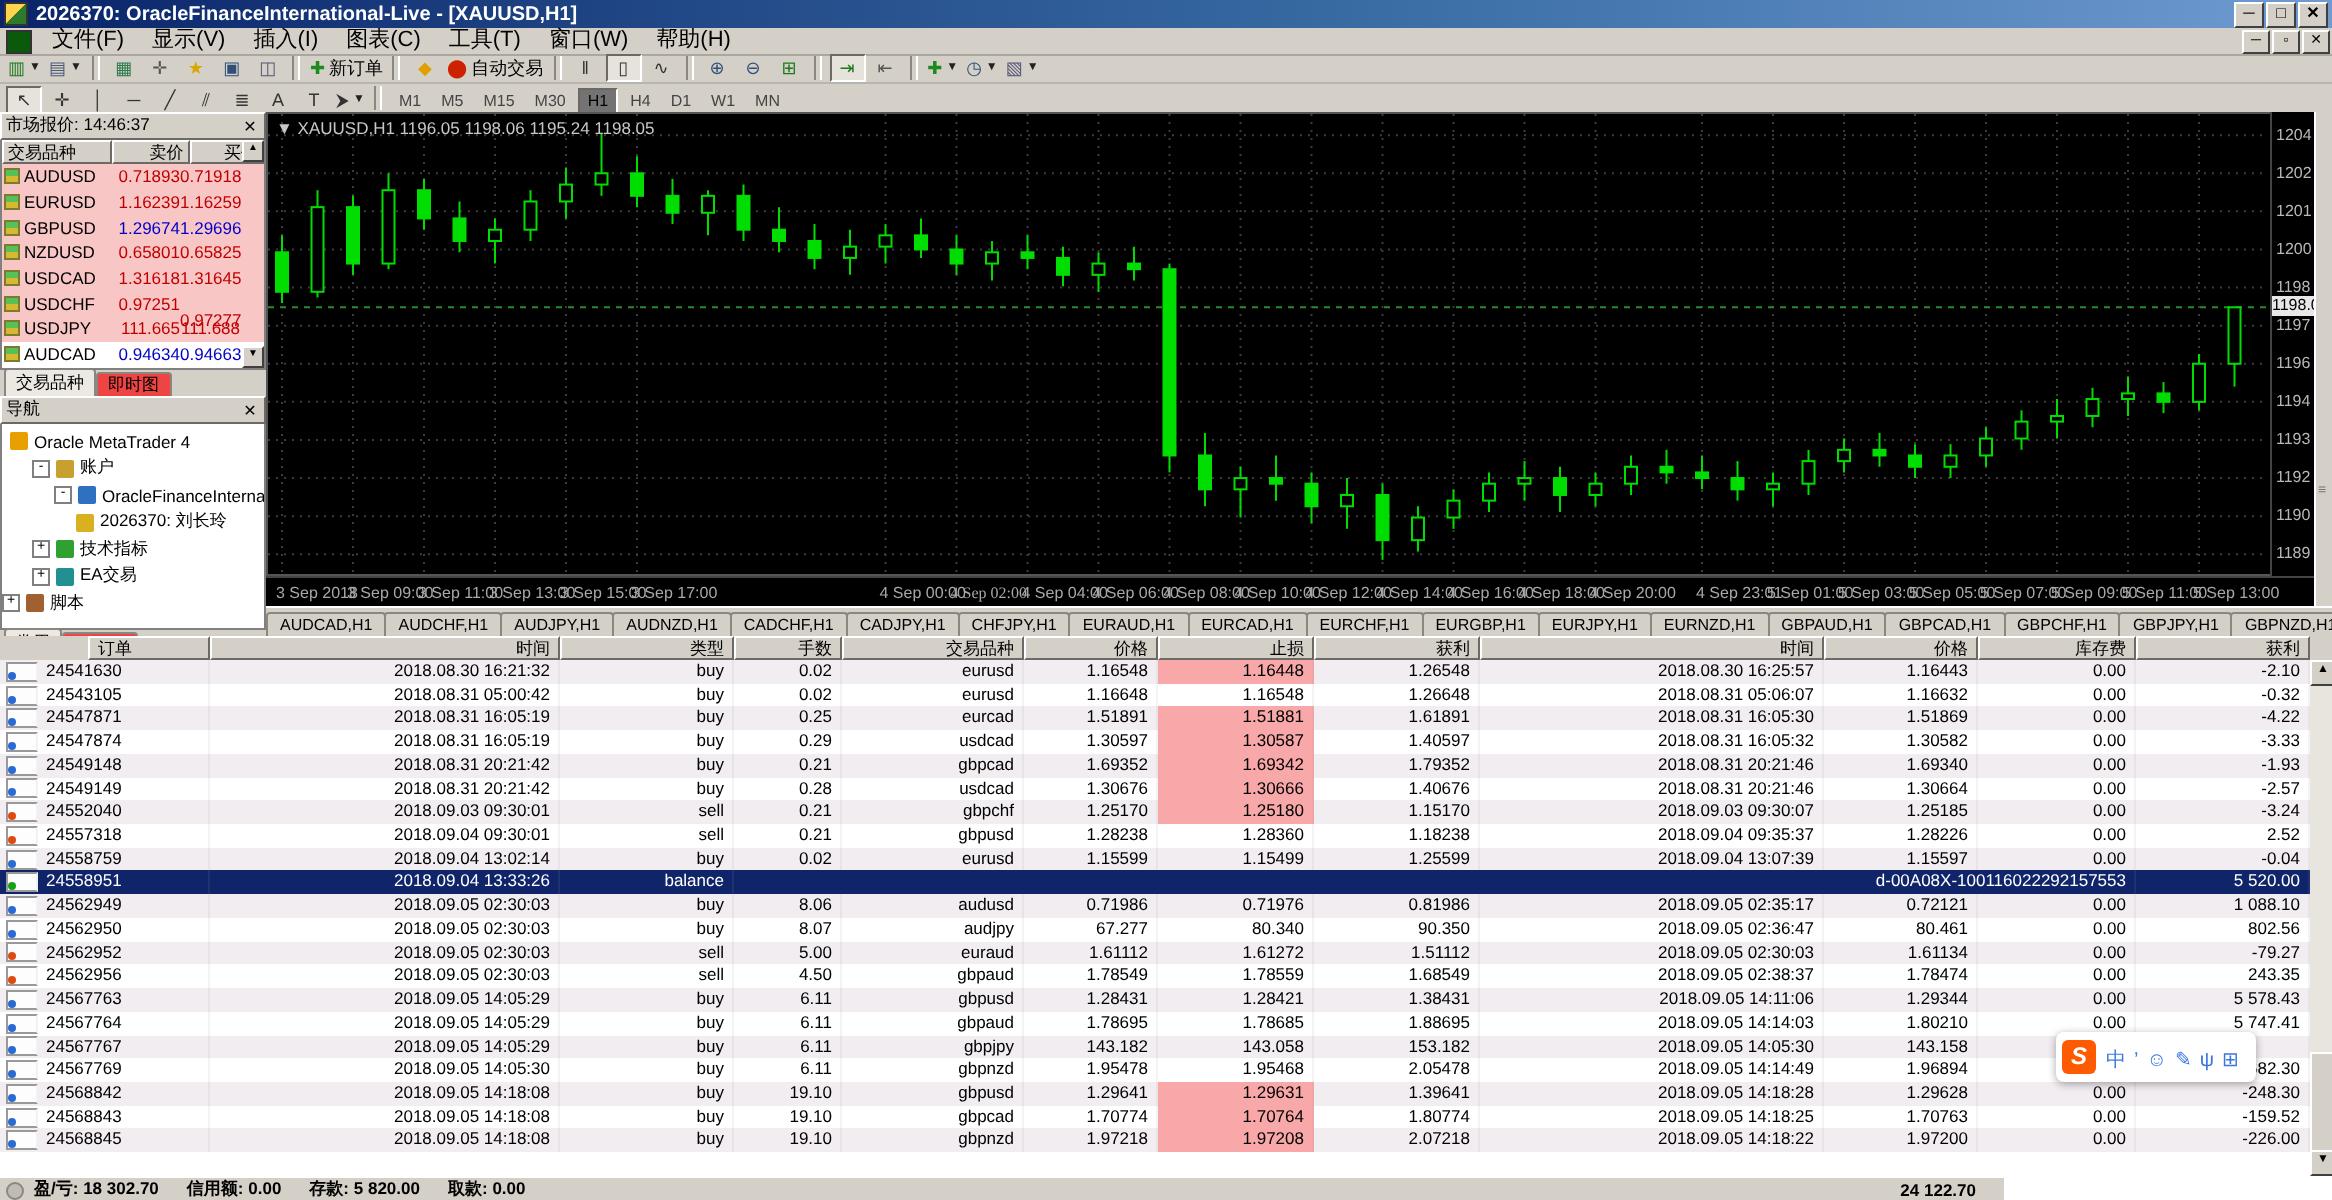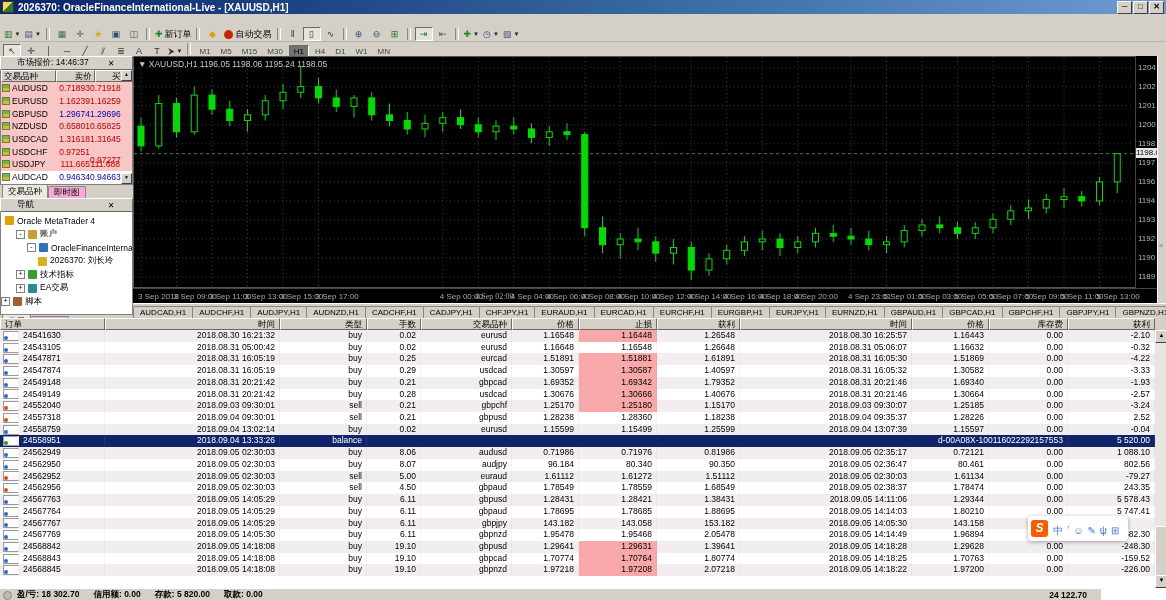--- a/index.html
+++ b/index.html
@@ -42,37 +42,37 @@
   .tbtn .lbl{font-size:9px;margin-left:2px;color:#000;}
   .tbtn .arrow{font-size:6px;margin-left:2px;color:#222;}
   .tsep{width:2px;height:12px;border-left:1px solid #8a8781;border-right:1px solid #fff;margin:0 3px;}
   .tfbtn{font-size:8px;color:#444;padding:1px 4px;margin:0 1px;}
   .tfbtn.active{border:1px solid;border-color:#6d6a65 #fff #fff #6d6a65;background:#737373;color:#000;}
 
   
   #left{position:absolute;left:0;top:56px;width:133px;height:262px;background:#d4d0c8;
     border-right:1px solid #8a8781;}
   .ptitle{height:12px;background:#d4d0c8;font-size:8.5px;color:#000;display:flex;
-    align-items:center;padding:0 16px;border:1px solid;border-color:#fff #6d6a65 #6d6a65 #fff;}
+    align-items:center;padding:0 2px;border:1px solid;border-color:#fff #6d6a65 #6d6a65 #fff;}
   .ptitle .t{flex:1;white-space:nowrap;overflow:hidden;}
   .ptitle .x{font-size:8px;width:10px;text-align:center;color:#000;}
   #mw-table{background:#fff;border:1px solid #808080;border-top:none;height:114px;overflow:hidden;position:relative;}
   .mw-head{display:flex;height:12px;background:#d4d0c8;font-size:8.5px;}
   .mw-head span{border:1px solid;border-color:#fff #6d6a65 #6d6a65 #fff;line-height:10px;padding:0 2px;}
   .mw-c0{width:53px;} .mw-c1{width:36px;text-align:right;} .mw-c2{width:34px;text-align:right;}
   .mw-row{display:flex;height:12.7px;font-size:8.5px;align-items:center;}
   .mw-row .sym{width:53px;color:#000;display:flex;align-items:center;white-space:nowrap;}
   .mw-row .bid{width:36px;text-align:right;} .mw-row .ask{width:30px;text-align:right;}
   .mw-ico{display:inline-block;width:6px;height:6px;margin:0 2px 0 1px;
     background:linear-gradient(180deg,#58c058 50%,#d8b830 50%);border:1px solid #7a7a30;}
   .mw-scroll{position:absolute;right:0;top:0;width:9px;height:100%;}
   .mw-scroll .sb{position:absolute;right:0;width:9px;height:9px;background:#d4d0c8;
     border:1px solid;border-color:#fff #404040 #404040 #fff;font-size:5px;line-height:7px;text-align:center;color:#000;}
   .tabs{display:flex;height:13px;align-items:flex-end;padding-left:2px;font-size:8.5px;}
-  .tab{padding:0 5px;height:11px;line-height:11px;background:#f9a8d4;color:#000;
+  .tab{padding:0 5px;height:11px;line-height:11px;background:#ef4444;color:#000;
     border:1px solid #8a8781;border-bottom:none;border-radius:2px 2px 0 0;}
   .tab.active{background:#ece9e2;height:13px;line-height:13px;}
 
   #nav-tree{background:#fff;border:1px solid #808080;border-top:none;height:100px;
     font-size:8.5px;overflow:hidden;padding-top:2px;}
   .nav-item{display:flex;align-items:center;height:13.5px;white-space:nowrap;color:#000;}
   .nav-exp{display:inline-block;width:7px;height:7px;border:1px solid #808080;background:#fff;
     font-size:7px;line-height:5px;text-align:center;margin-right:3px;flex:none;}
   .nav-ico{display:inline-block;width:9px;height:9px;margin-right:3px;flex:none;
     border-radius:1px;text-align:center;font-size:7px;line-height:9px;color:#fff;}
@@ -100,41 +100,41 @@
   .ctab{flex:none;font-size:8px;color:#000;padding:0 6px;height:12px;line-height:12px;
     background:#d4d0c8;border:1px solid #8a8781;border-bottom:none;border-radius:2px 2px 0 0;margin-right:-1px;}
   #ctab-scroll{position:absolute;right:1px;bottom:2px;font-size:7px;color:#000;}
 
   
   #terminal{position:absolute;left:0;top:318px;width:1166px;height:282px;background:#fff;}
   #t-header{display:grid;grid-template-columns:105px 175px 87px 54px 91px 67px 78px 83px 172px 77px 79px 87px;
     height:12px;background:#d4d0c8;font-size:8.5px;}
   #t-header span{border:1px solid;border-color:#fff #6d6a65 #6d6a65 #fff;line-height:10px;
     padding:0 4px;text-align:right;white-space:nowrap;overflow:hidden;}
-  #t-header span:first-child{text-align:left;}
+  #t-header span:first-child{text-align:left;margin-left:44px;}
   #t-body{position:absolute;left:0;top:12px;width:1155px;height:258px;overflow:hidden;background:#fff;}
   .trow{display:grid;grid-template-columns:105px 175px 87px 54px 91px 67px 78px 83px 172px 77px 79px 87px;
     height:11.72px;font-size:8.5px;color:#000;}
   .trow.balance-row{grid-template-columns:105px 175px 87px 701px 87px;background:#10246a;color:#fff;}
   .trow span{line-height:11.7px;padding:0 4px;text-align:right;white-space:nowrap;overflow:hidden;
     border-right:1px solid rgba(160,160,160,0.12);}
   .trow .c-order{text-align:left;display:flex;align-items:center;padding-left:3px;}
   .trow:nth-child(odd){background:#f2edf1;}
   .trow.balance-row:nth-child(odd){background:#10246a;}
   .cell-pink{background:#f8a8a8;}
   .doc{display:inline-block;width:6px;height:8px;background:#fdfdfd;border:1px solid #999;
     margin-right:4px;position:relative;flex:none;}
   .doc i{position:absolute;left:0px;bottom:0px;width:4px;height:4px;border-radius:50%;}
   .doc-buy i{background:#2a6ad4;} .doc-sell i{background:#e04a10;} .doc-bal i{background:#18a018;}
   #t-scroll{position:absolute;right:0;top:12px;width:11px;height:258px;background:#e8e5de;}
   #t-scroll .sb{position:absolute;left:0;width:11px;height:11px;background:#d4d0c8;
     border:1px solid;border-color:#fff #404040 #404040 #fff;font-size:6px;line-height:9px;text-align:center;color:#000;}
   #t-thumb{position:absolute;left:0;top:196px;width:11px;height:50px;background:#d4d0c8;
     border:1px solid;border-color:#fff #404040 #404040 #fff;}
-  #t-summary{position:absolute;left:0;top:270px;width:1101px;height:12px;background:#d4d0c8;
+  #t-summary{position:absolute;left:0;top:270px;width:1002px;height:12px;background:#d4d0c8;
     border-top:1px solid #fff;font-size:8.5px;font-weight:bold;display:flex;align-items:center;}
   #t-summary .sico{width:7px;height:7px;border-radius:50%;border:1px solid #8a8781;background:#c0bcb4;margin:0 5px 0 3px;}
   #t-summary b{margin-right:14px;white-space:nowrap;}
   #t-summary .total{position:absolute;right:14px;font-weight:bold;}
 
   
   #sogou{position:absolute;left:1028px;top:516px;width:100px;height:25px;background:#fff;
     border-radius:4px;box-shadow:0 1px 4px rgba(0,0,0,.35);display:flex;align-items:center;z-index:9;}
   #sogou .slogo{width:17px;height:17px;margin:0 3px;border-radius:3px;background:#ff5a00;color:#fff;
     font-weight:bold;font-size:12px;line-height:17px;text-align:center;font-style:italic;}
@@ -148,20 +148,28 @@
   <div id="titlebar">
     <span class="appicon"></span>
     <span class="caption">2026370: OracleFinanceInternational-Live - [XAUUSD,H1]</span>
     <span class="winbtns">
       <span class="winbtn">─</span>
       <span class="winbtn">□</span>
       <span class="winbtn">✕</span>
     </span>
   </div>
 
+  <div id="menubar">
+    <span class="mdiicon"></span>
+    <span id="menu-items"><span class="menu-item">文件(F)</span><span class="menu-item">显示(V)</span><span class="menu-item">插入(I)</span><span class="menu-item">图表(C)</span><span class="menu-item">工具(T)</span><span class="menu-item">窗口(W)</span><span class="menu-item">帮助(H)</span></span>
+    <span class="spacer"></span>
+    <span class="mdibtn">─</span>
+    <span class="mdibtn">▫</span>
+    <span class="mdibtn">✕</span>
+  </div>
 
   <div id="toolbar1">
       <span class="tbtn">
         <span class="glyph" style="color: rgb(28, 122, 28);">▥</span>
         <span class="arrow">▼</span>
       </span>
       <span class="tbtn">
         <span class="glyph" style="color: rgb(74, 90, 122);">▤</span>
         <span class="arrow">▼</span>
       </span>
@@ -778,21 +786,21 @@
           <span>1 088.10</span>
         </div>
         <div class="trow">
           <span class="c-order"><span class="doc doc-buy">
               <i></i>
             </span>24562950</span>
           <span>2018.09.05 02:30:03</span>
           <span>buy</span>
           <span>8.07</span>
           <span>audjpy</span>
-          <span>96.184</span>
+          <span>67.277</span>
           <span>80.340</span>
           <span>90.350</span>
           <span>2018.09.05 02:36:47</span>
           <span>80.461</span>
           <span>0.00</span>
           <span>802.56</span>
         </div>
         <div class="trow">
           <span class="c-order"><span class="doc doc-sell">
               <i></i>

